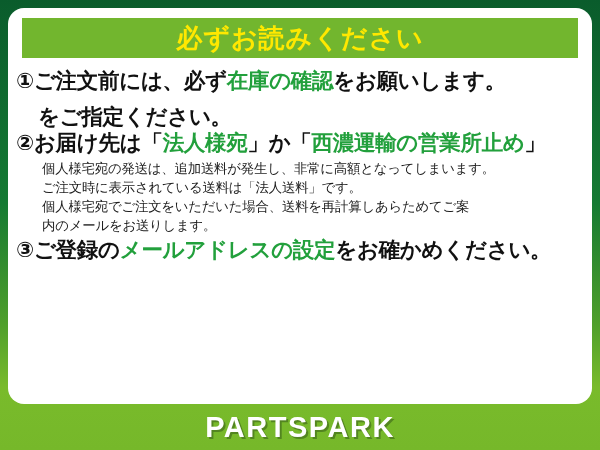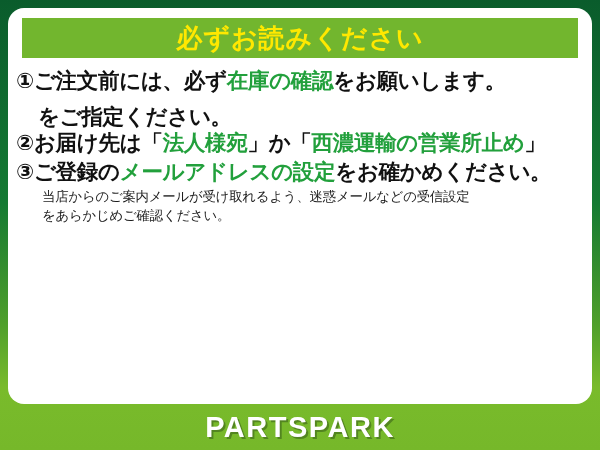--- a/index.html
+++ b/index.html
@@ -134,28 +134,30 @@
         <p class="item-heading">
           <span class="num">①</span><span>ご注文前には、必ず</span><span class="hl">在庫の確認</span><span>をお願いします。</span>
         </p>
       </div>
 
       <div class="item" id="item-2">
         <p class="item-heading wrap2">をご指定ください。</p>
         <p class="item-heading">
           <span class="num">②</span><span>お届け先は「</span><span class="hl">法人様宛</span><span>」か「</span><span class="hl">西濃運輸の営業所止め</span><span>」</span>
         </p>
+        <p class="item-body">個人様宅宛の発送は、追加送料が発生し、非常に高額となってしまいます。
+ご注文時に表示されている送料は「法人送料」です。
+個人様宅宛でご注文をいただいた場合、送料を再計算しあらためてご案
+内のメールをお送りします。</p>
       </div>
 
       <div class="item" id="item-3">
         <p class="item-heading">
           <span class="num">③</span><span>ご登録の</span><span class="hl">メールアドレスの設定</span><span>をお確かめください。</span>
         </p>
-        <p class="item-body">当店からのご案内メールが受け取れるよう、迷惑メールなどの受信設定
-をあらかじめご確認ください。</p>
       </div>
 
     </div>
   </div>
 
   <div id="footer">
     <span class="brand">PARTSPARK</span>
   </div>
 
 </div>

